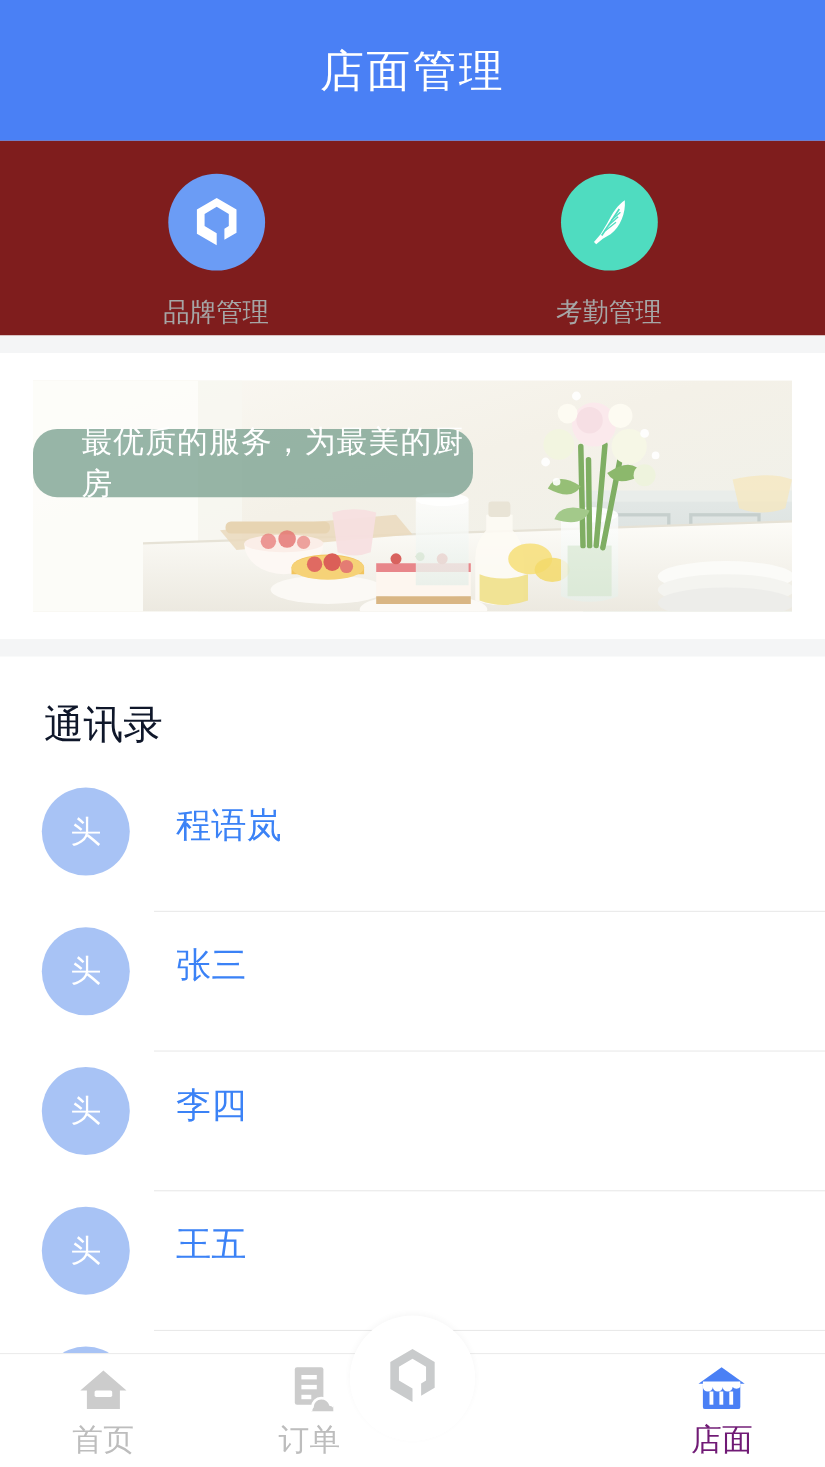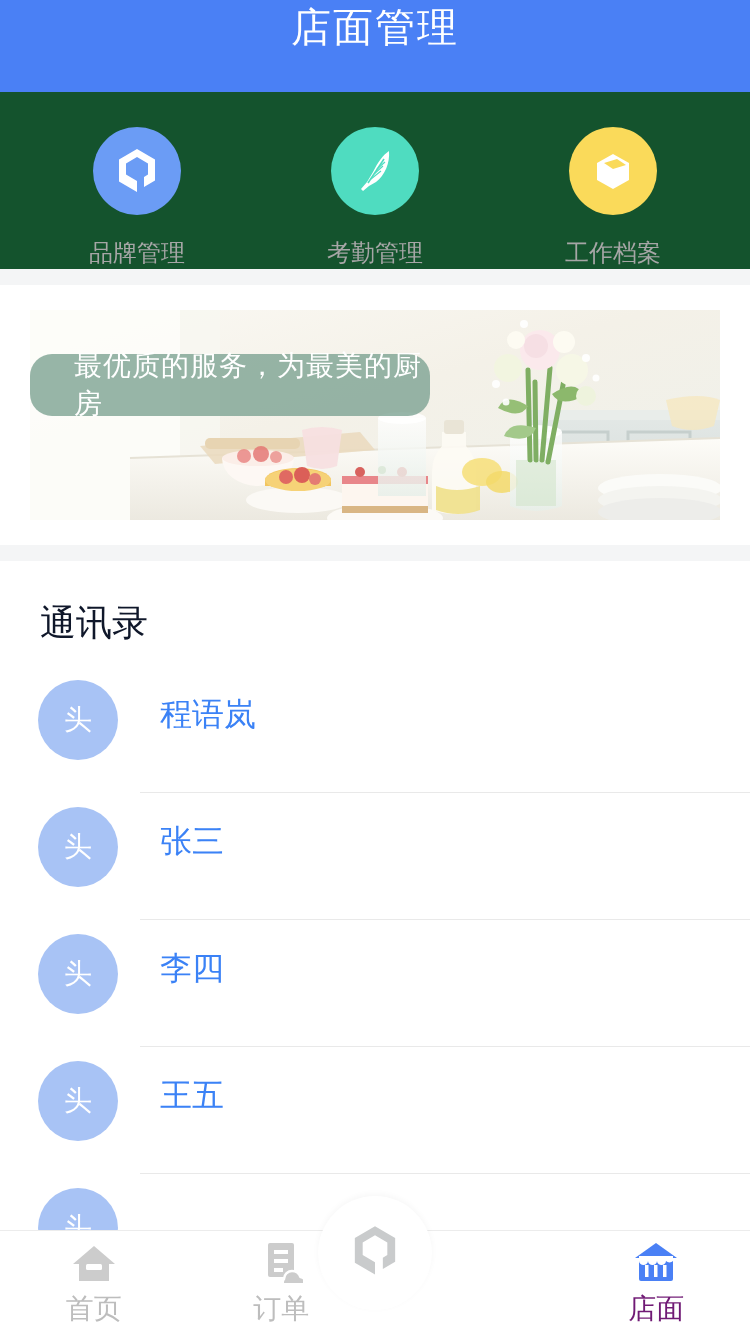--- a/index.html
+++ b/index.html
@@ -6,31 +6,31 @@
   html, body {
     width:750px; height:1334px;
     font-family:"Liberation Sans","DejaVu Sans",sans-serif;
     background:#ffffff;
     overflow:hidden;
   }
   .screen { position:relative; width:750px; height:1334px; background:#fff; }
 
   
   .header {
-    height:92px;
+    height:128px;
     background:#4a80f5;
-    display:flex; align-items:flex-start; justify-content:center;
+    display:flex; align-items:center; justify-content:center;
   }
   .header-title { color:#fff; font-size:40px; letter-spacing:2px; font-weight:400; }
 
   
   .quick-row {
     height:177px;
-    background:#14532d;
-    display:flex; align-items:flex-end; justify-content:space-around;
+    background:#7f1d1d;
+    display:flex; align-items:center; justify-content:space-around;
     padding:24px 18px 0 18px;
   }
   .quick-item { width:160px; display:flex; flex-direction:column; align-items:center; }
   .quick-circle {
     width:88px; height:88px; border-radius:50%;
     display:flex; align-items:center; justify-content:center;
   }
   .quick-label { margin-top:22px; font-size:24px; color:#a6a6a6; }
 
   .band { background:#f4f5f6; height:16px; width:100%; }
@@ -120,29 +120,20 @@
         <svg width="46" height="48" viewBox="0 0 46 48" aria-hidden="true">
           <path d="M37 4 C38 16 33 28 24 35 L17 39 L11 44 L9 42 L15 35 L21 25 C26 15 31 8 37 4 Z" fill="#ffffff"></path>
           <path d="M16 36 L32 12" stroke="#4fdcc0" stroke-width="1.6" fill="none"></path>
           <path d="M19 32 L29 24 M22 27 L31 19 M25 22 L33 15" stroke="#4fdcc0" stroke-width="1.2" fill="none"></path>
         </svg>
       </div>
       <div class="quick-label">考勤管理</div>
     </div>
 
 
-    <div class="quick-item">
-      <div class="quick-circle" style="background:#fada5a">
-        <svg width="46" height="48" viewBox="0 0 46 48" aria-hidden="true">
-          <path d="M23 7 L39 16 L39 33 L23 42 L7 33 L7 16 Z" fill="#ffffff"></path>
-          <path d="M14 16 L27 12 L36 18 L23 22 Z" fill="#fada5a"></path>
-        </svg>
-      </div>
-      <div class="quick-label">工作档案</div>
-    </div>
 
   </div>
 
   <div class="band"></div>
 
   <div class="banner-wrap">
     <div class="banner">
       <svg class="banner-photo" width="690" height="210" viewBox="0 0 690 210" preserveAspectRatio="none" aria-hidden="true">
         <defs>
           <linearGradient id="bg" x1="0" y1="0" x2="1" y2="1">

